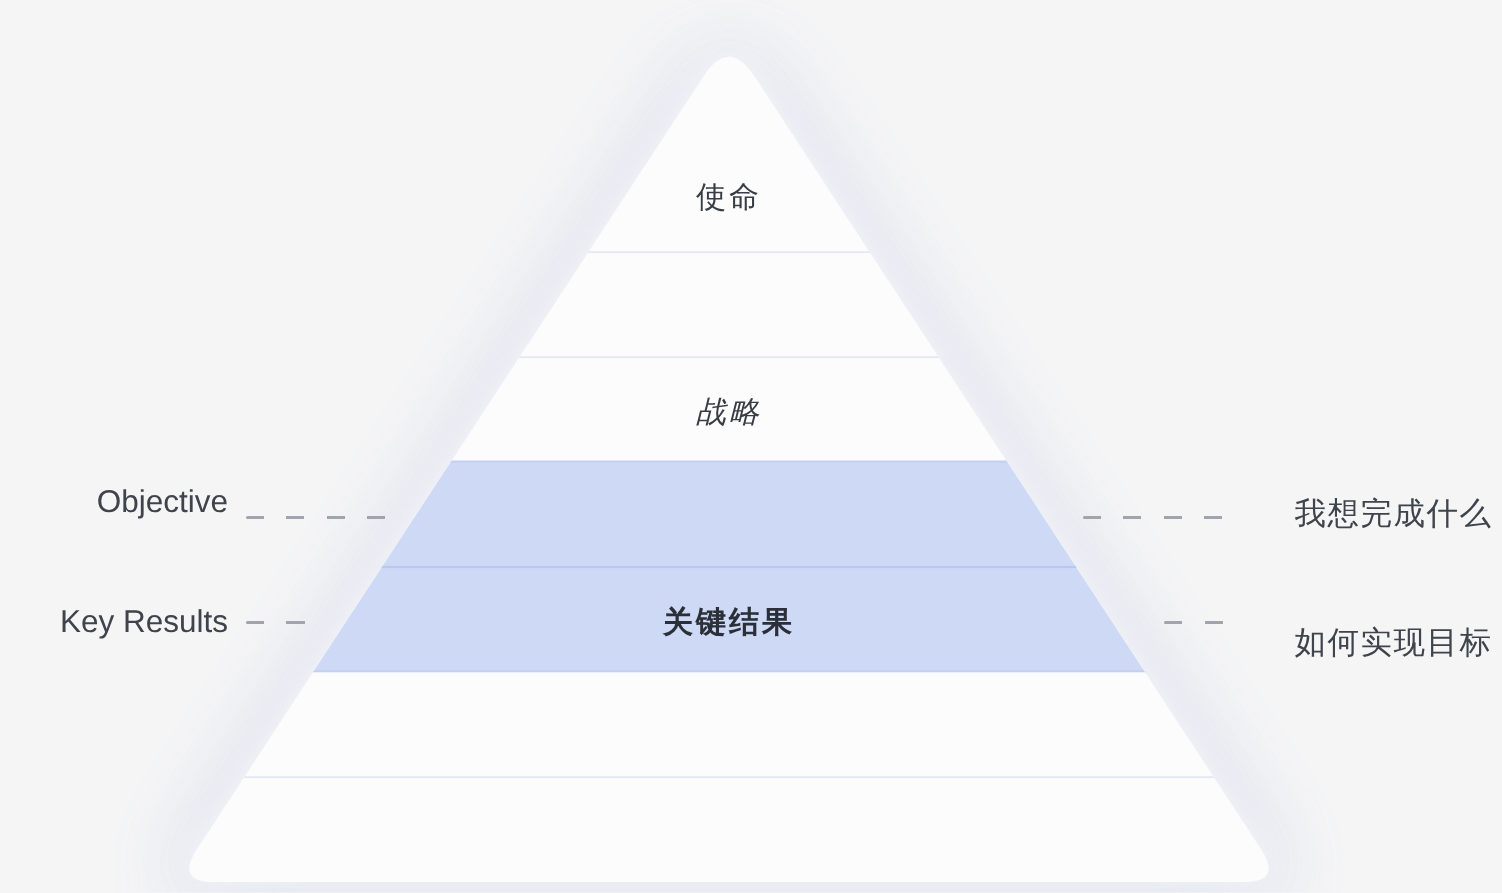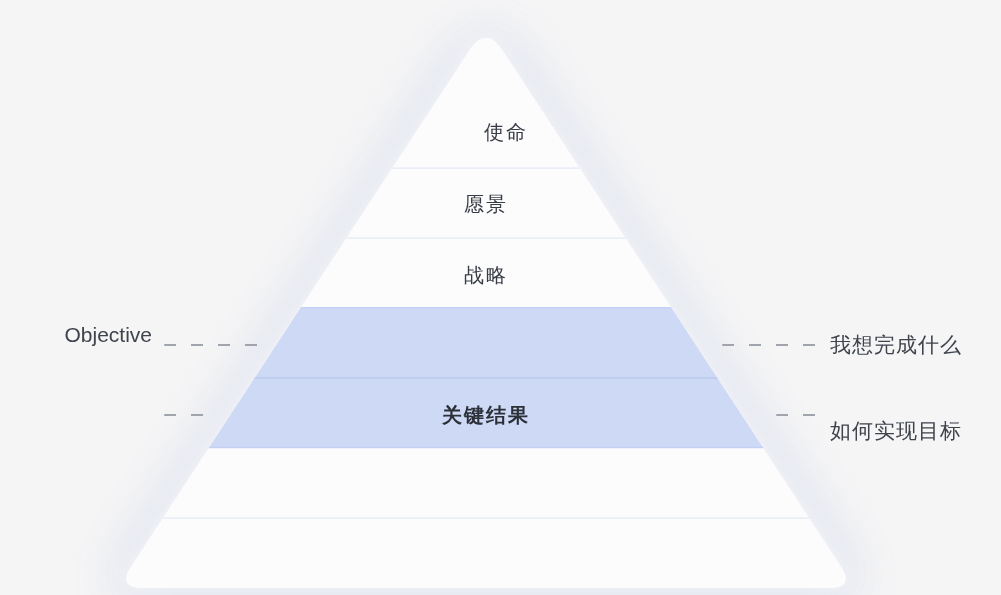--- a/index.html
+++ b/index.html
@@ -32,34 +32,34 @@
   }
   .layer-label.hl{font-weight:bold;color:#2b2f37;}
 
   
   .ann-en{
     position:absolute;left:0;width:152px;height:28px;line-height:28px;
     text-align:right;font-size:21px;color:#3e434c;
   }
   .ann-zh{
     position:absolute;left:830px;width:165px;height:30px;line-height:30px;
-    text-align:left;font-size:21px;letter-spacing:1px;color:#3e434c;
+    text-align:right;font-size:21px;letter-spacing:1px;color:#3e434c;font-family:Liberation Mono, monospace;
   }
   .dash{
     position:absolute;height:2px;border-radius:1px;
     background:repeating-linear-gradient(90deg,#9fa4ad 0 12px,transparent 12px 27px);
   }
   .dash-l1{left:164px;top:344px;width:98px;}
   .dash-l2{left:164px;top:414px;width:46px;}
   .dash-r1{left:722px;top:344px;width:97px;}
   .dash-r2{left:776px;top:414px;width:43px;}
 
-  .t-mission{top:117px;padding-left:20px;}
+  .t-mission{top:117px;}
   .t-vision{top:189px;}
-  .t-strategy{top:260px;}
+  .t-strategy{top:260px;font-style:italic;}
   .t-objective{top:330px;}
   .t-keyresults{top:400px;}
   .t-project{top:471px;}
   .t-task{top:540px;}
   .a-objective{top:321px;}
   .a-keyresults{top:401px;}
   .n-objective{top:330px;}
   .n-keyresults{top:416px;}
 </style>
 </head>
@@ -80,26 +80,26 @@
       <rect class="line-light" x="0" y="167.5" width="1001" height="1.2"></rect>
       <rect class="line-light" x="0" y="237.5" width="1001" height="1.2"></rect>
       <rect class="line-blue-edge" x="0" y="307" width="1001" height="1.4"></rect>
       <rect class="line-blue-mid" x="0" y="377.3" width="1001" height="1.4"></rect>
       <rect class="line-blue-edge" x="0" y="446.8" width="1001" height="1.4"></rect>
       <rect class="line-light" x="0" y="517.5" width="1001" height="1.2"></rect>
     </g>
   </svg>
 
   <div class="layer-label t-mission">使命</div>
-  <div class="layer-label t-vision">愿景</div>
   <div class="layer-label t-strategy">战略</div>
   <div class="layer-label hl t-keyresults">关键结果</div>
 
   <div class="ann-en a-objective">Objective</div>
   <div class="dash dash-l1"></div>
+  <div class="ann-en a-keyresults">Key Results</div>
   <div class="dash dash-l2"></div>
 
   <div class="dash dash-r1"></div>
   <div class="ann-zh n-objective">我想完成什么</div>
   <div class="dash dash-r2"></div>
   <div class="ann-zh n-keyresults">如何实现目标</div>
 
 </div>
 
 </body></html>

